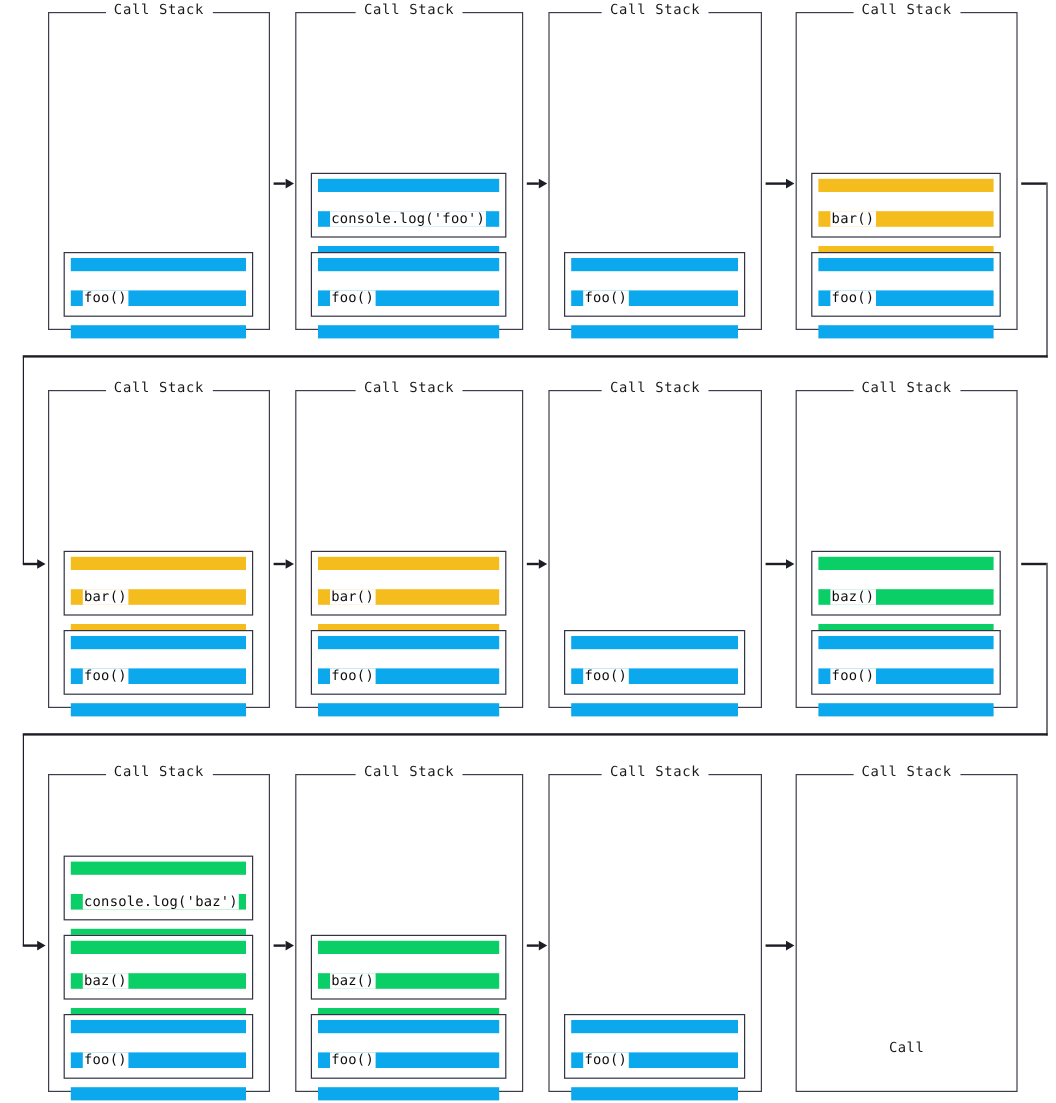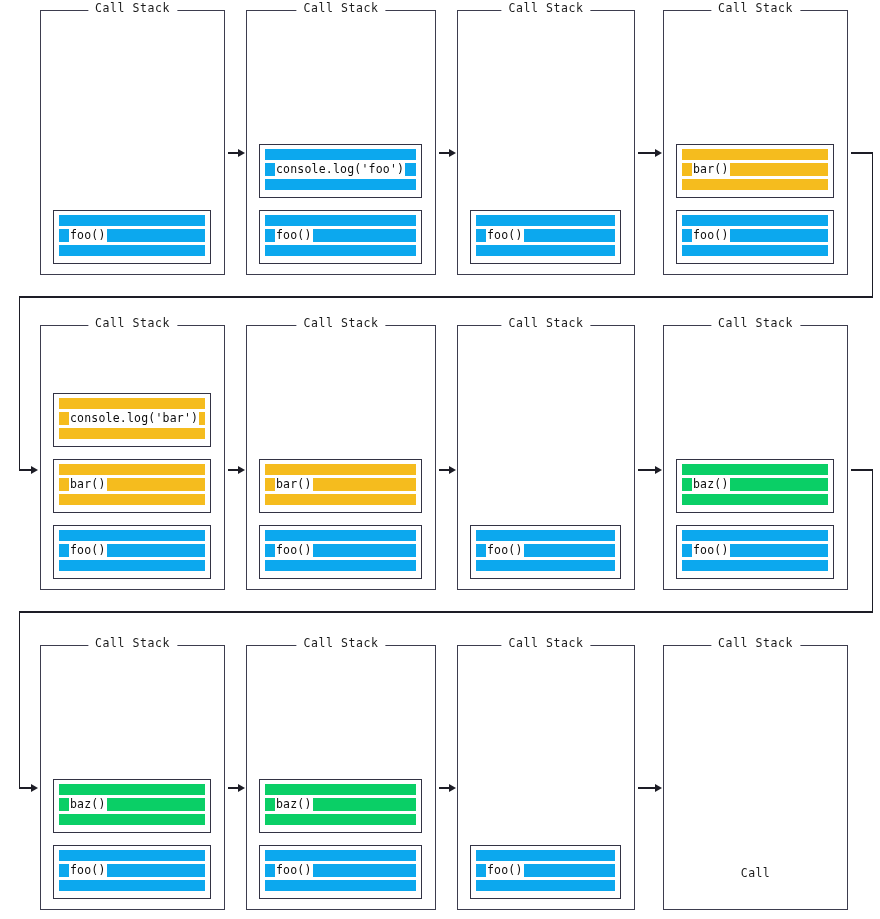--- a/index.html
+++ b/index.html
@@ -45,21 +45,21 @@
     border:1.5px solid #333344;
     background:#ffffff;
     box-sizing:border-box;
     padding:4px 5px;
   }
   .bar{
     height:11px;
     width:100%;
     display:block;
   }
-  .bar + .bar{margin-top:3px;}
+  .bar + .bar{margin-top:16px;}
   .bar-mid{
     position:relative;
     height:13px;
     display:flex;
     align-items:center;
   }
   .bar-mid .seg{
     position:absolute;left:0;top:0;bottom:0;right:0;
   }
   .frame-label{
@@ -155,28 +155,20 @@
             <div class="seg" style="background: rgb(12, 168, 238);"></div>
             <span class="frame-label">foo()</span>
           </div>
           <div class="bar" style="background: rgb(12, 168, 238);"></div>
         </div>
       </div>
     </div>
     <div class="panel" style="left: 40px; top: 325px; width: 185px; height: 265px; border-color: rgb(61, 61, 78); background: rgb(255, 255, 255);">
       <div class="panel-legend">Call Stack</div>
       <div class="panel-body">
-        <div class="frame" style="left: 12px; top: 67px; width: 158px; height: 54px; border-color: rgb(51, 51, 68);">
-          <div class="bar" style="background: rgb(245, 188, 30);"></div>
-          <div class="bar bar-mid">
-            <div class="seg" style="background: rgb(245, 188, 30);"></div>
-            <span class="frame-label">console.log('bar')</span>
-          </div>
-          <div class="bar" style="background: rgb(245, 188, 30);"></div>
-        </div>
         <div class="frame" style="left: 12px; top: 133px; width: 158px; height: 54px; border-color: rgb(51, 51, 68);">
           <div class="bar" style="background: rgb(245, 188, 30);"></div>
           <div class="bar bar-mid">
             <div class="seg" style="background: rgb(245, 188, 30);"></div>
             <span class="frame-label">bar()</span>
           </div>
           <div class="bar" style="background: rgb(245, 188, 30);"></div>
         </div>
         <div class="frame" style="left: 12px; top: 199px; width: 158px; height: 54px; border-color: rgb(51, 51, 68);">
           <div class="bar" style="background: rgb(12, 168, 238);"></div>
@@ -239,20 +231,28 @@
             <div class="seg" style="background: rgb(12, 168, 238);"></div>
             <span class="frame-label">foo()</span>
           </div>
           <div class="bar" style="background: rgb(12, 168, 238);"></div>
         </div>
       </div>
     </div>
     <div class="panel" style="left: 40px; top: 645px; width: 185px; height: 265px; border-color: rgb(61, 61, 78); background: rgb(255, 255, 255);">
       <div class="panel-legend">Call Stack</div>
       <div class="panel-body">
+        <div class="frame" style="left: 12px; top: 67px; width: 158px; height: 54px; border-color: rgb(51, 51, 68);">
+          <div class="bar" style="background: rgb(10, 207, 102);"></div>
+          <div class="bar bar-mid">
+            <div class="seg" style="background: rgb(10, 207, 102);"></div>
+            <span class="frame-label">console.log('baz')</span>
+          </div>
+          <div class="bar" style="background: rgb(10, 207, 102);"></div>
+        </div>
         <div class="frame" style="left: 12px; top: 133px; width: 158px; height: 54px; border-color: rgb(51, 51, 68);">
           <div class="bar" style="background: rgb(10, 207, 102);"></div>
           <div class="bar bar-mid">
             <div class="seg" style="background: rgb(10, 207, 102);"></div>
             <span class="frame-label">baz()</span>
           </div>
           <div class="bar" style="background: rgb(10, 207, 102);"></div>
         </div>
         <div class="frame" style="left: 12px; top: 199px; width: 158px; height: 54px; border-color: rgb(51, 51, 68);">
           <div class="bar" style="background: rgb(12, 168, 238);"></div>

